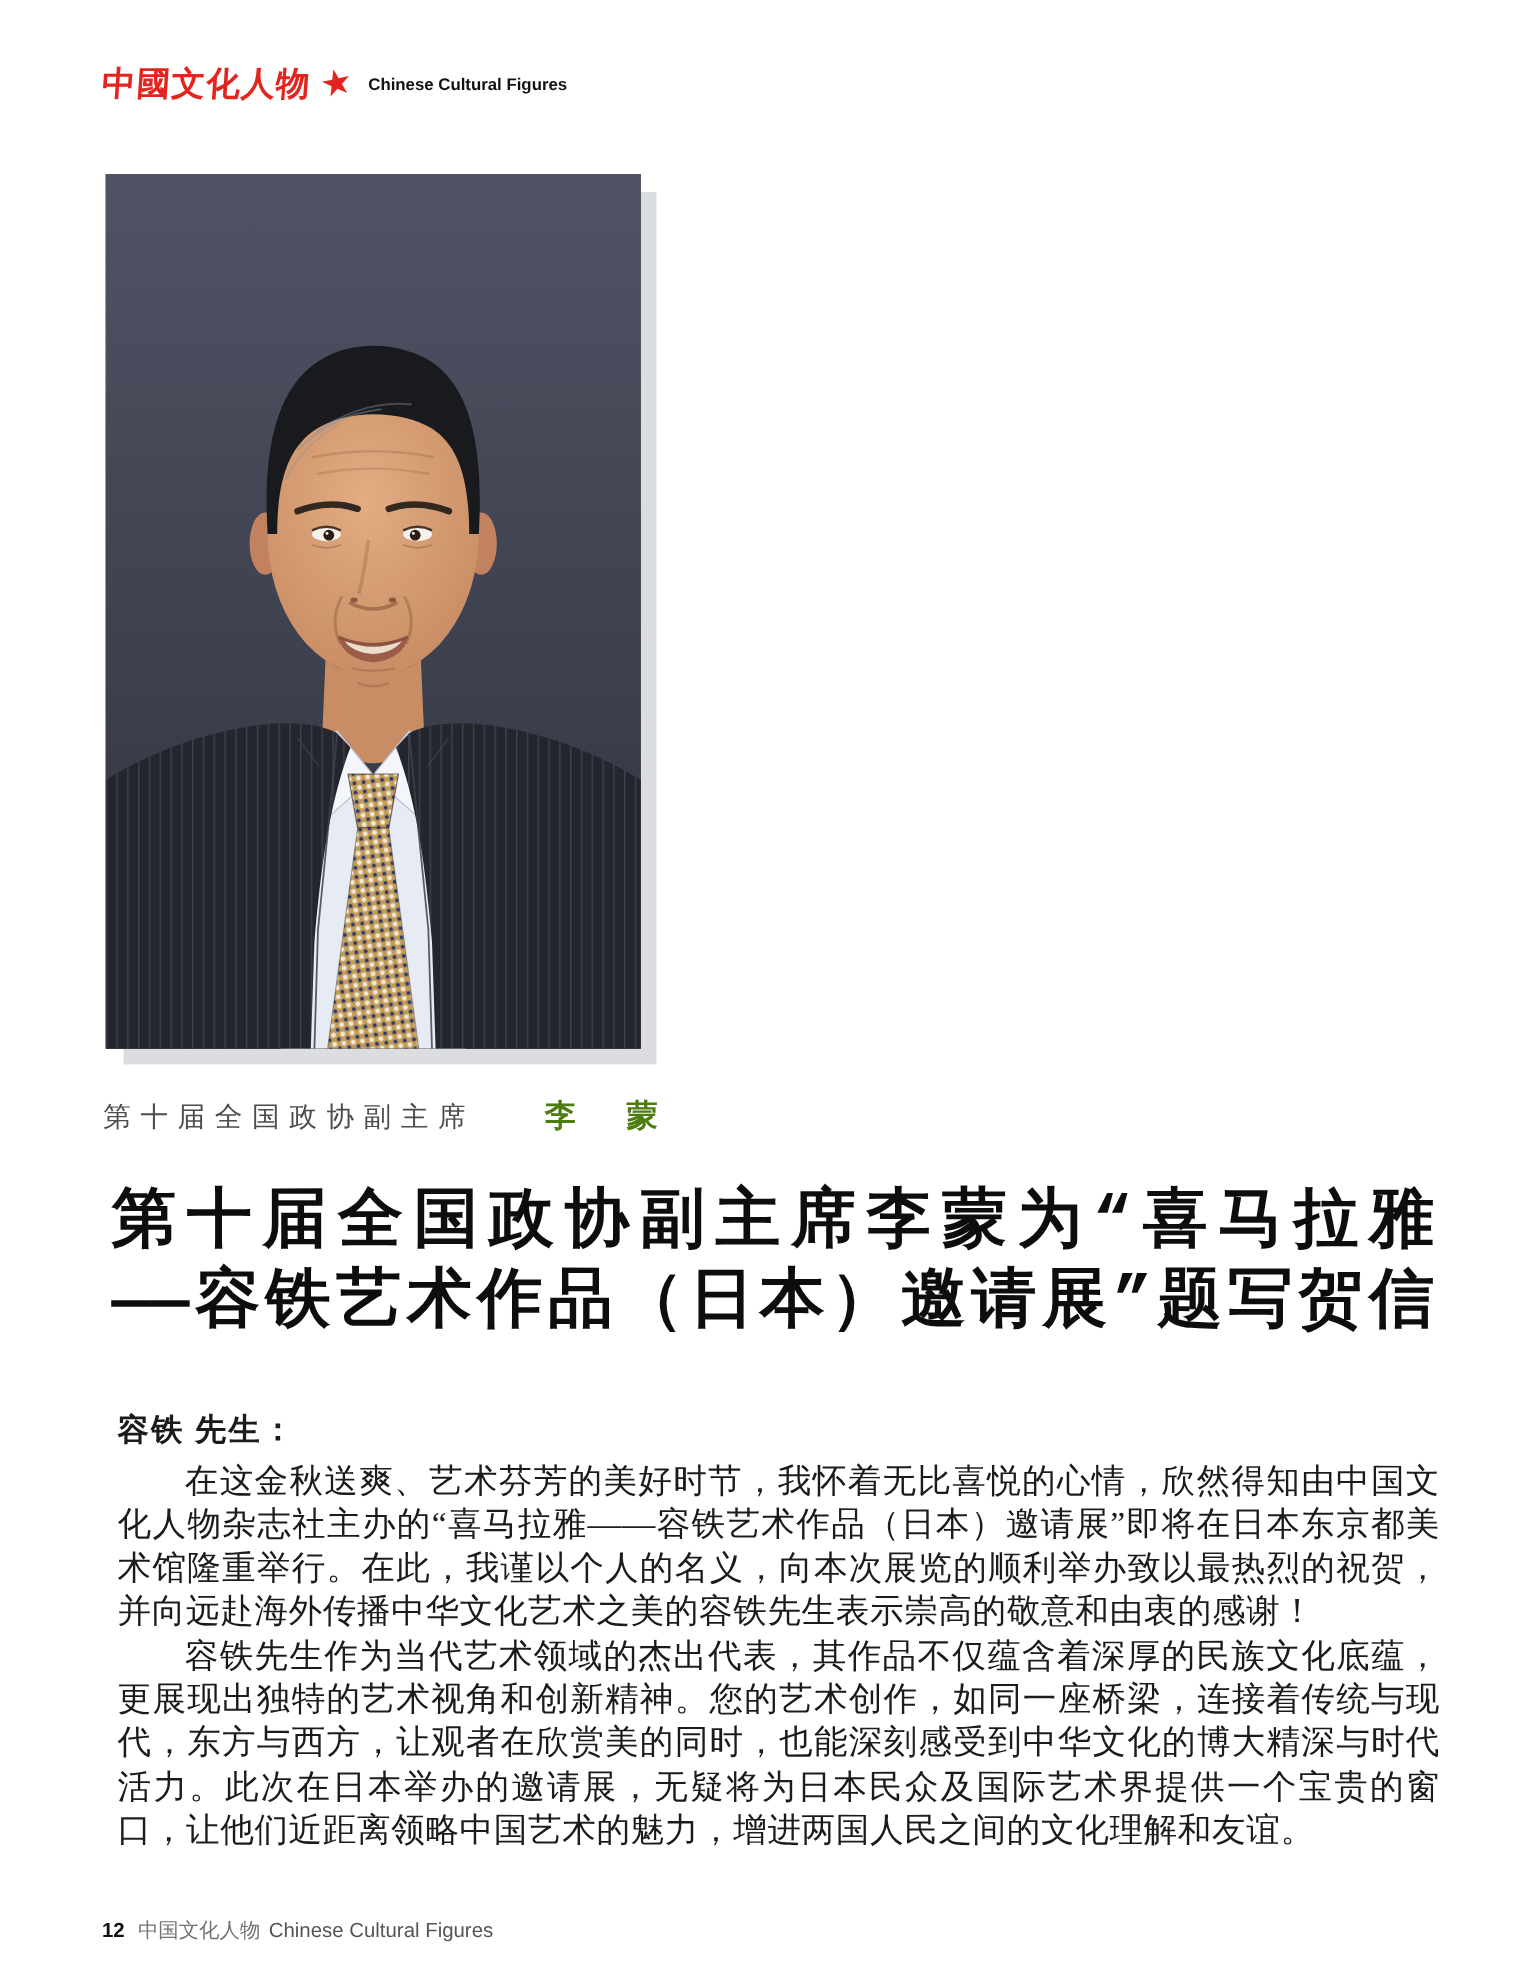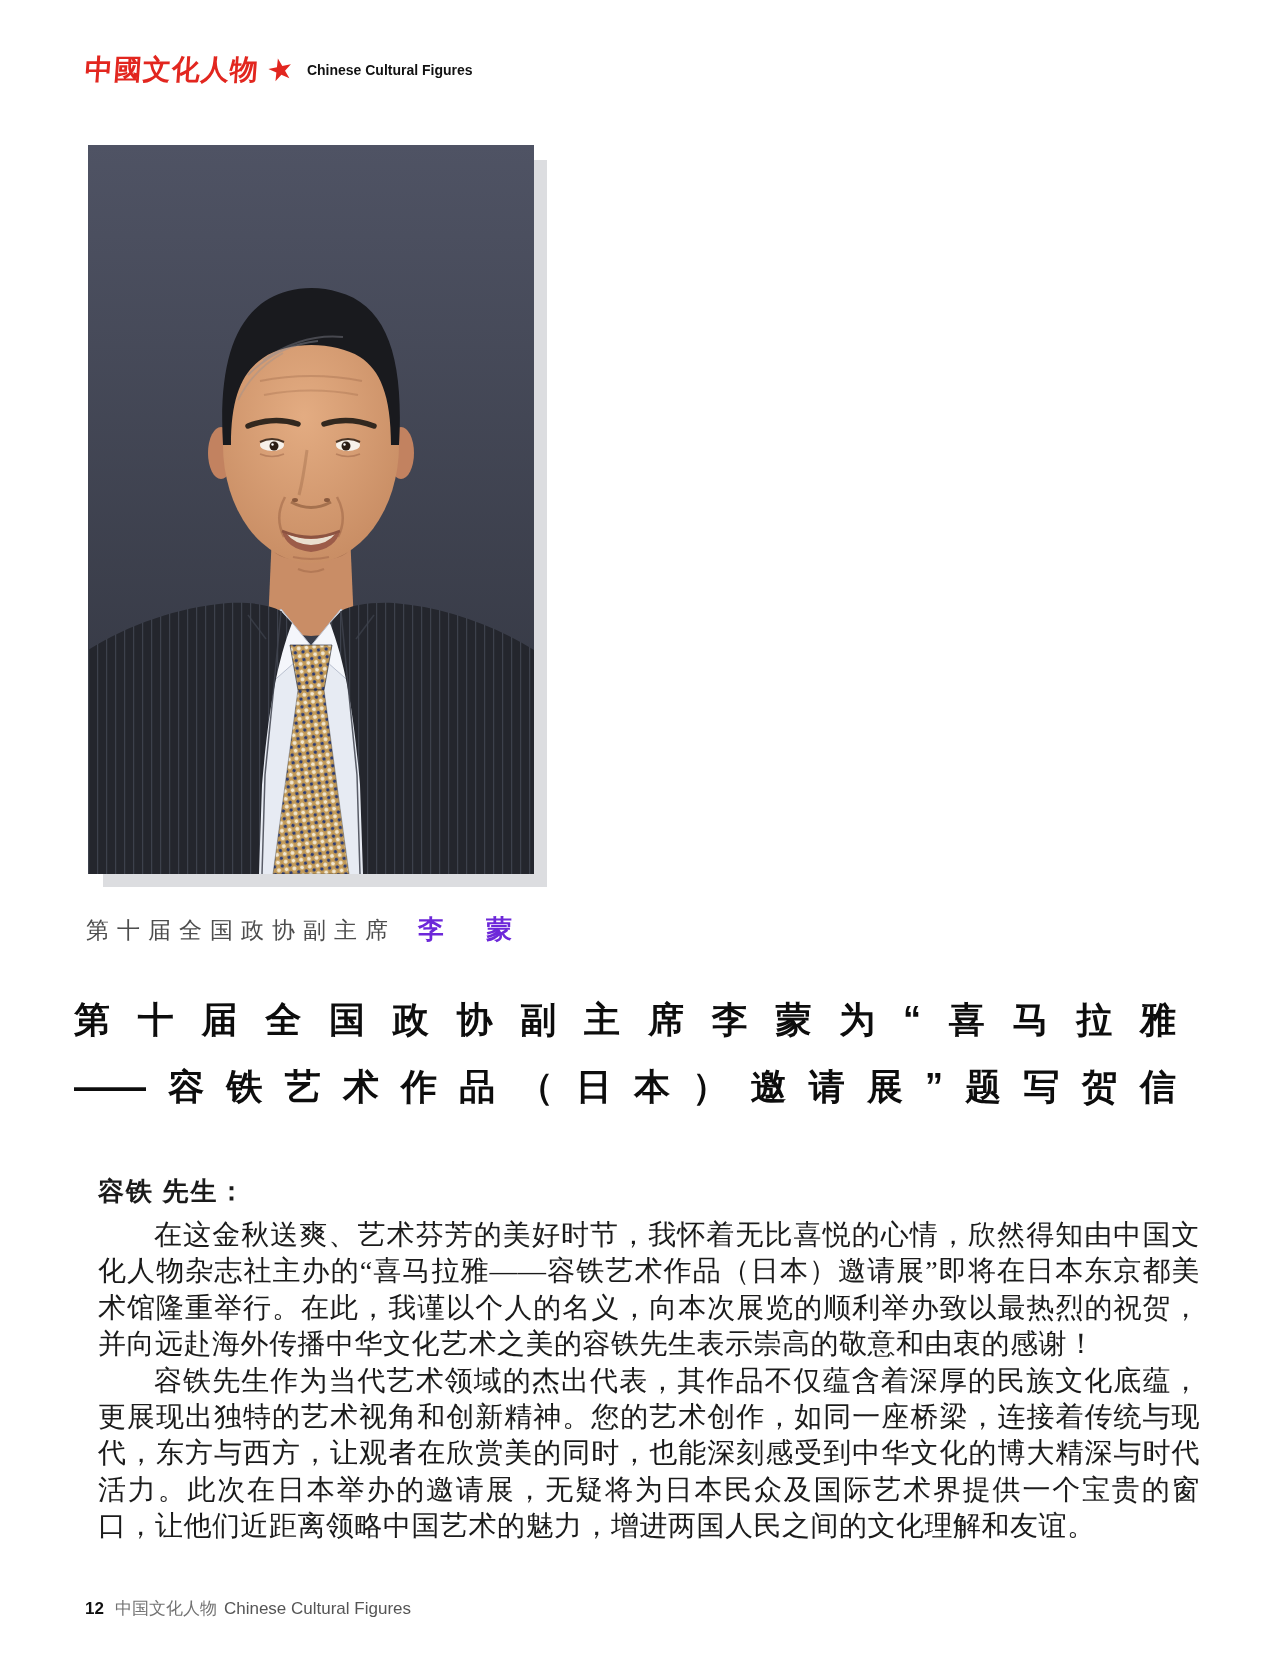--- a/index.html
+++ b/index.html
@@ -20,29 +20,29 @@
   .logo-en{font-size:14px;font-weight:bold;color:#111;margin-left:13px;letter-spacing:0;white-space:nowrap;}
 
   
   .photo{
     position:absolute;left:88px;top:145px;width:446px;height:729px;
     box-shadow:14px 14px 0 -1px #dcdde0;background:#3a3d48;
   }
   .photo svg{display:block;}
 
   
-  .caption{position:absolute;left:86px;top:912px;width:1102px;display:flex;align-items:baseline;white-space:nowrap;}
+  .caption{position:absolute;left:86px;top:912px;width:1102px;display:flex;align-items:baseline;white-space:nowrap;gap:36px;}
   .caption-role{font-size:23px;color:#4d4d4d;letter-spacing:8px;font-weight:400;}
-  .caption-name{font-size:26px;color:#6d28d9;font-weight:bold;letter-spacing:42px;margin-left:22px;}
+  .caption-name{font-size:26px;color:#4d7c0f;font-weight:bold;letter-spacing:42px;margin-left:22px;}
 
   
   .headline{
-    position:absolute;left:74px;top:986px;width:1102px;
-    font-family:Liberation Sans, sans-serif;
-    font-weight:bold;font-size:36px;line-height:67px;color:#0d0d0d;
+    position:absolute;left:93px;top:986px;width:1102px;
+    font-family:Liberation Mono, monospace;
+    font-weight:bold;font-size:54px;line-height:67px;color:#0d0d0d;
   }
   .headline .hl{
     text-align:justify;text-align-last:justify;
     -moz-text-align-last:justify;word-break:break-all;
   }
 
   
   .letter{
     position:absolute;left:98px;top:1176px;width:1102px;
     font-family:"Liberation Serif","DejaVu Serif",serif;color:#1b1b1b;

